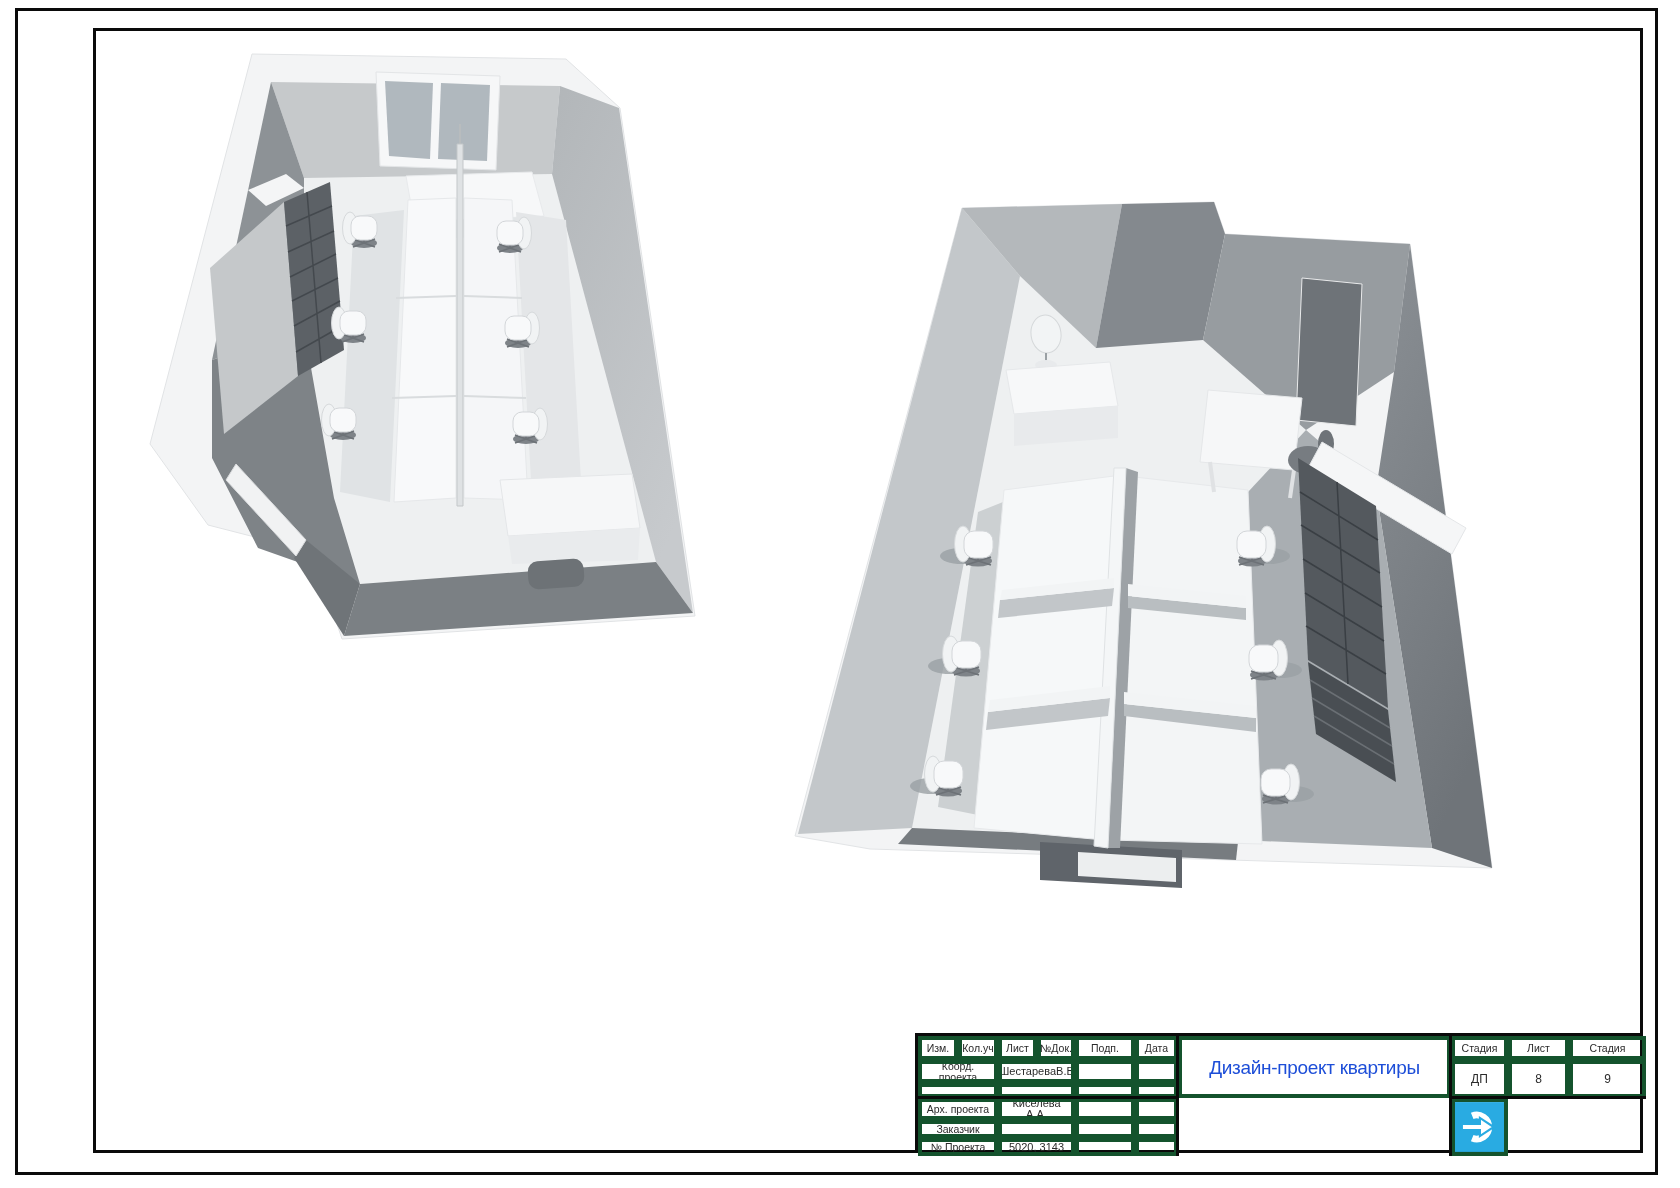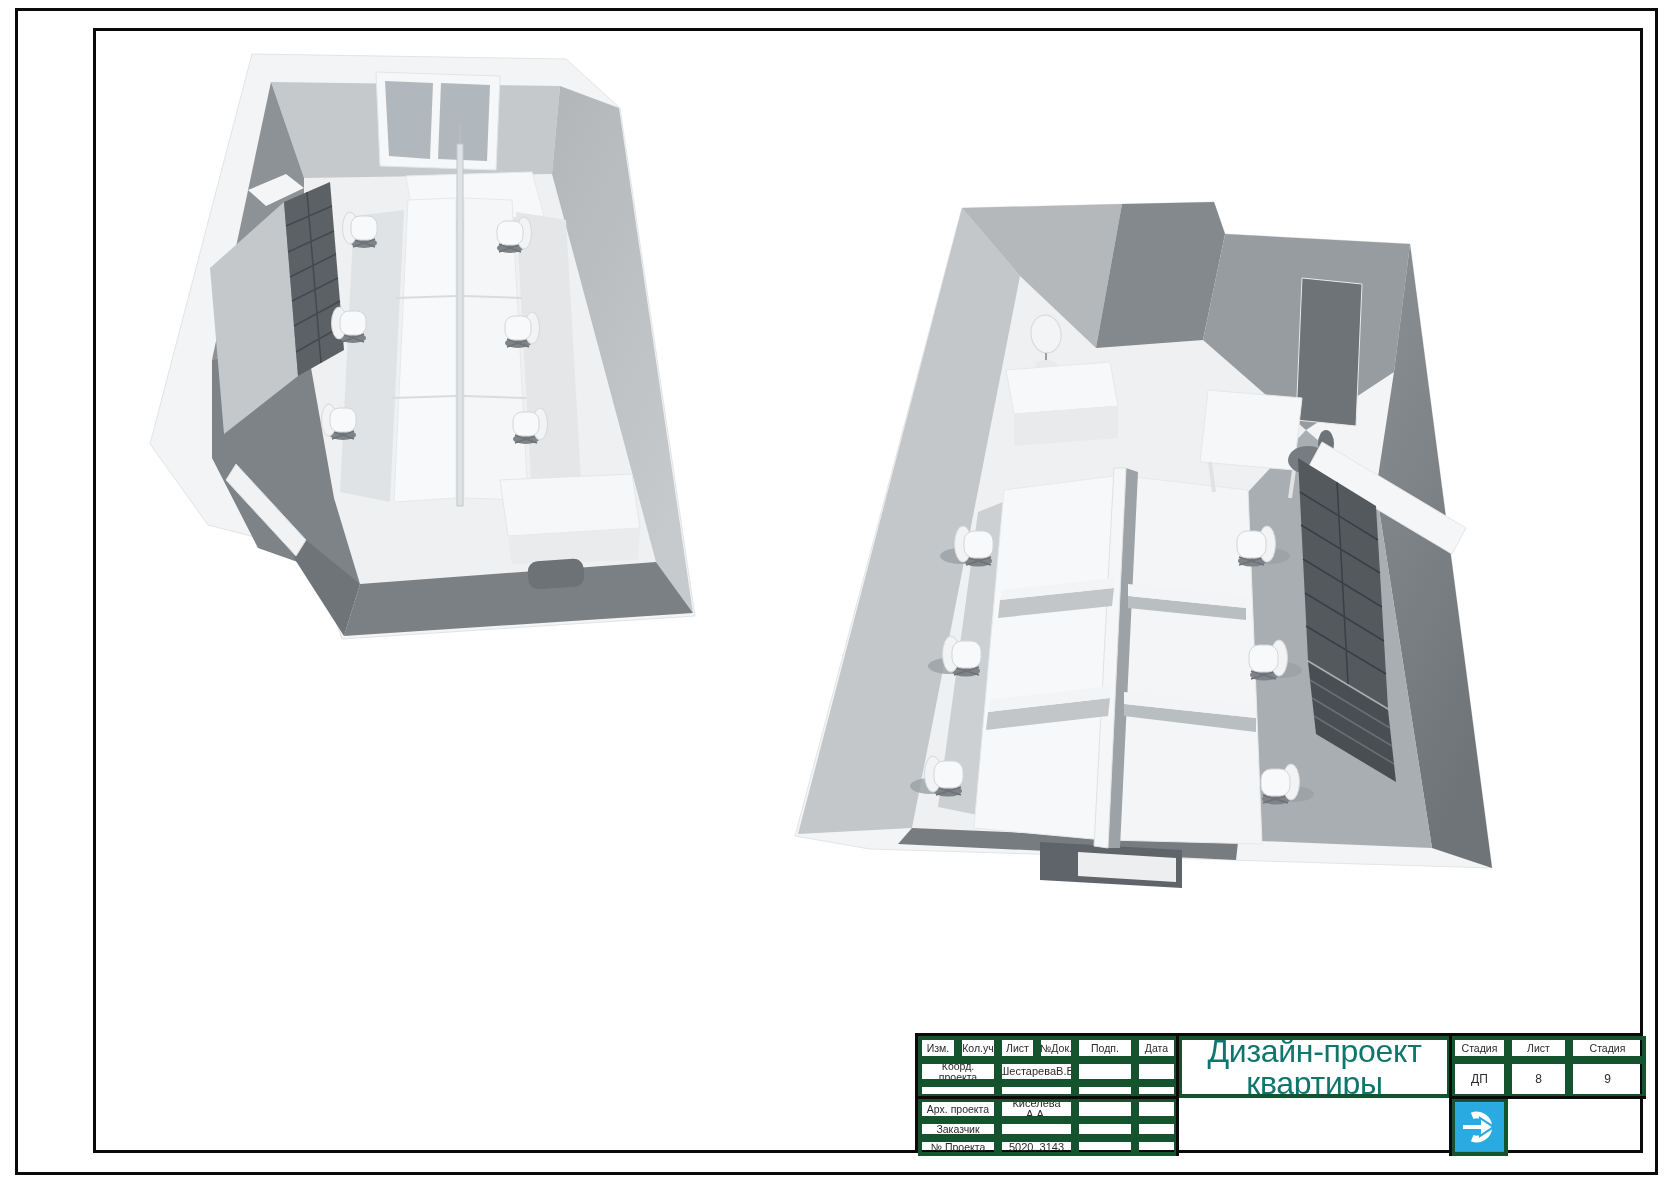--- a/index.html
+++ b/index.html
@@ -11,21 +11,21 @@
   .view{position:absolute;}
   
   .titleblock{position:absolute;left:915px;top:1033px;width:728px;height:120px;
               box-sizing:border-box;border:3px solid #0a0a0a;background:#fff;}
   .cell{position:absolute;box-sizing:border-box;border:4px solid #14532d;
         display:flex;align-items:center;justify-content:center;text-align:center;
         color:#2a2a2a;line-height:1;overflow:hidden;}
   .hdr{font-size:10.5px;}
   .lbl{font-size:10.5px;}
   .val{font-size:11px;}
-  .big-title{font-size:32px;letter-spacing:-0.3px;color:#0f766e;}
+  .big-title{font-size:19px;letter-spacing:-0.3px;color:#1d4ed8;}
   .sub-title{font-size:18px;color:#2a2a2a;}
   .stage-val{font-size:12px;}
   .company{font-size:17px;letter-spacing:-0.3px;}
   .tline{position:absolute;background:#0a0a0a;}
   .logo-cell{padding:0;}
   .logo-cell svg{display:block;width:100%;height:100%;}
 </style>
 </head>
 <body>
 

